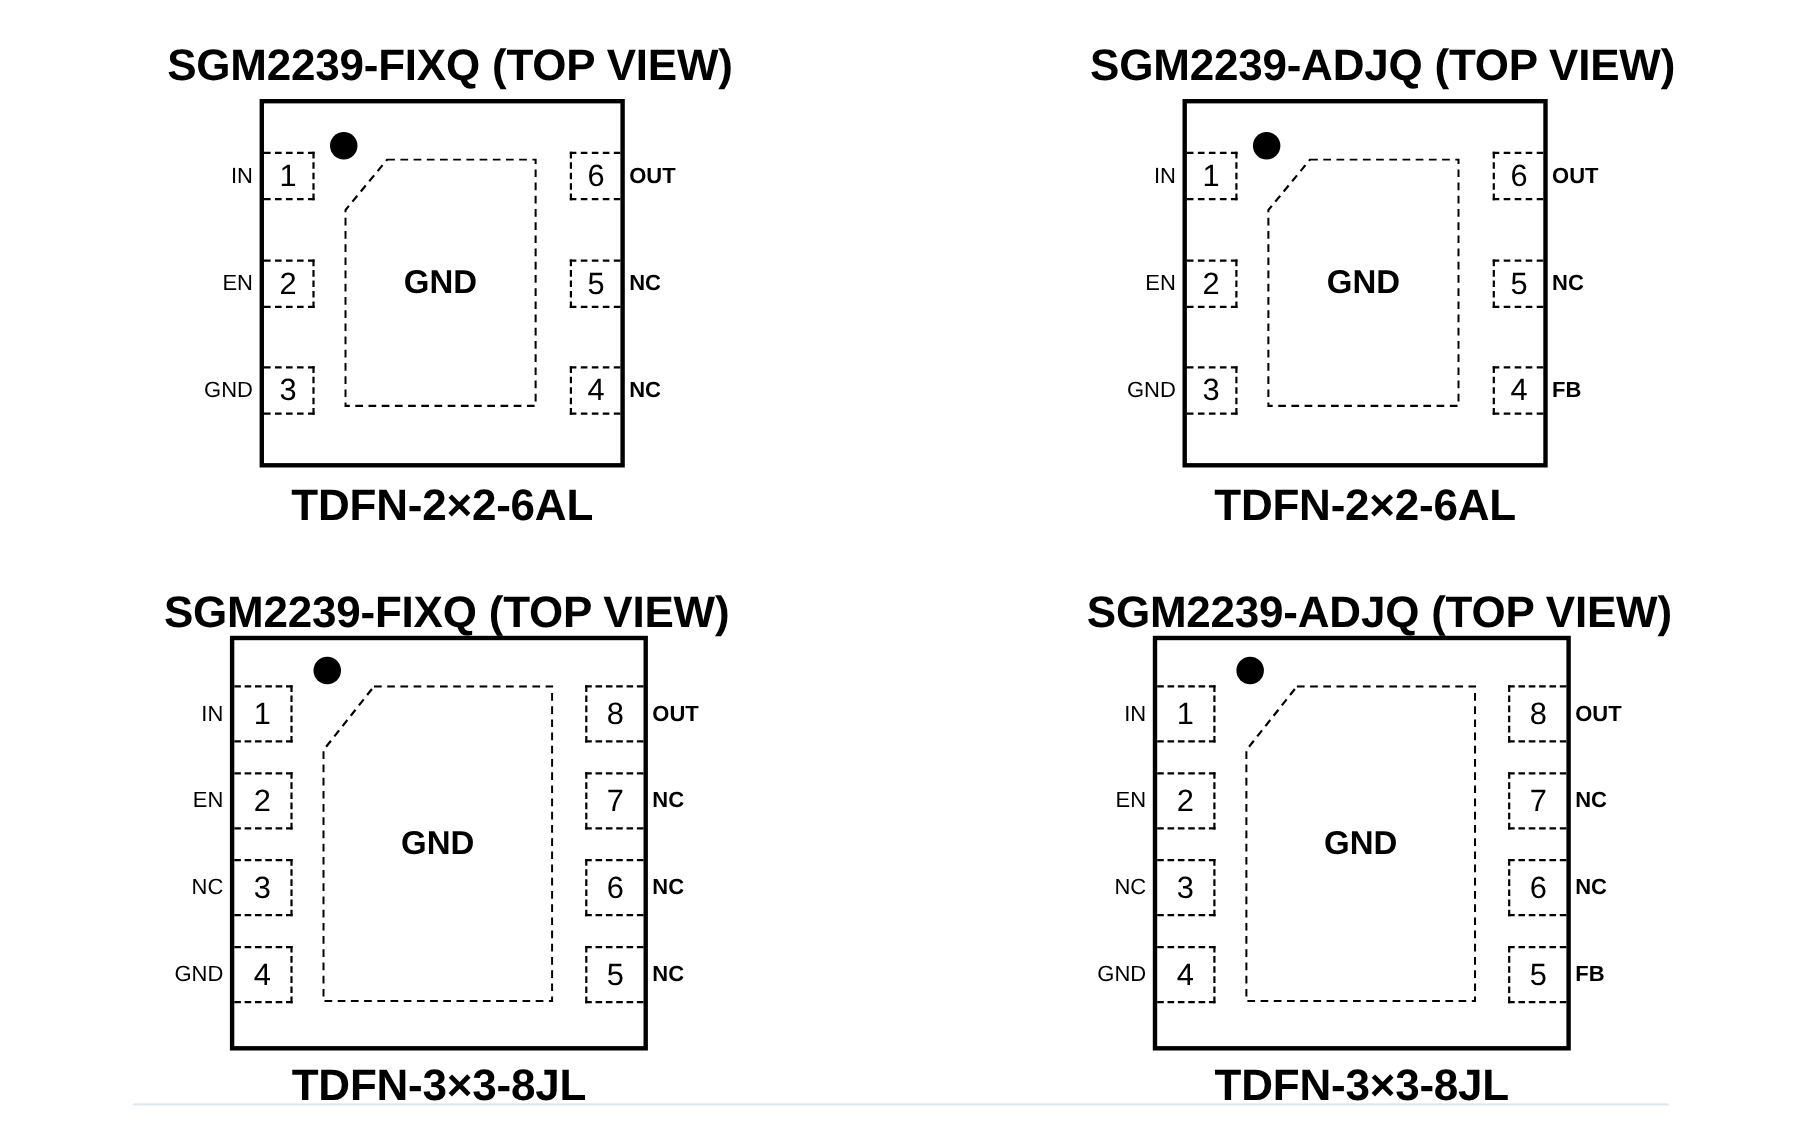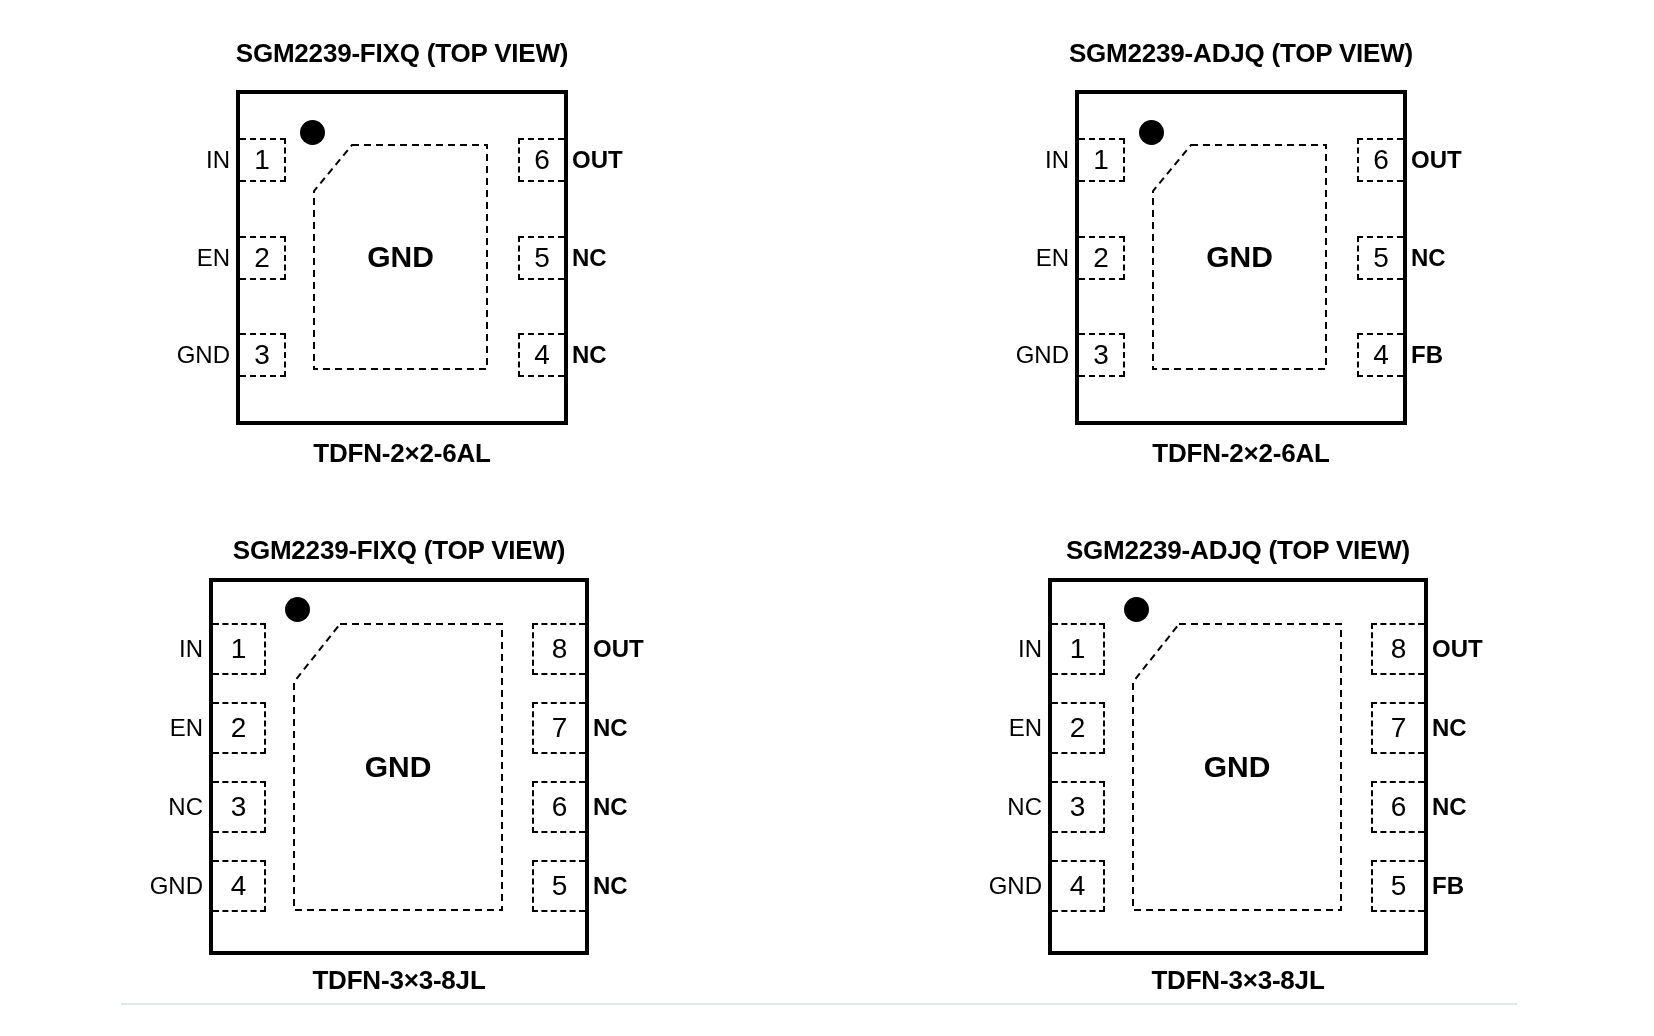--- a/index.html
+++ b/index.html
@@ -8,21 +8,21 @@
     width:1654px;height:1036px;
     background:#ffffff;
     font-family:"Liberation Sans", sans-serif;
     color:#000;
     overflow:hidden;
   }
   .title,.caption{
     position:absolute;
     width:500px;
     text-align:center;
-    font-size:26px;
+    font-size:40px;
     font-weight:bold;
     white-space:nowrap;
     letter-spacing:-0.2px;
   }
   .box{
     position:absolute;
     border:4px solid #000;
     background:#ffffff;
   }
   #tl-title{left:152px;top:38px;}
@@ -73,21 +73,21 @@
   .pp8{width:53px;height:52px;}
   .ppl{left:0;border-left:none;}
   .ppr{right:0;border-right:none;}
 
   .p6r1{top:44px;} .p6r2{top:142px;} .p6r3{top:239px;}
   .p8r1{top:41px;} .p8r2{top:120px;} .p8r3{top:199px;} .p8r4{top:278px;}
 
   .lbl{
     position:absolute;
     display:flex;align-items:center;
-    font-size:24px;
+    font-size:20px;
     white-space:nowrap;
   }
   .lbl6{height:44px;}
   .lbl8{height:52px;}
   .lbll{right:calc(100% + 10px);justify-content:flex-end;}
   .lblr{left:calc(100% + 8px);justify-content:flex-start;font-weight:bold;}
 
   .divider{
     position:absolute;
     left:121px;top:1003px;

